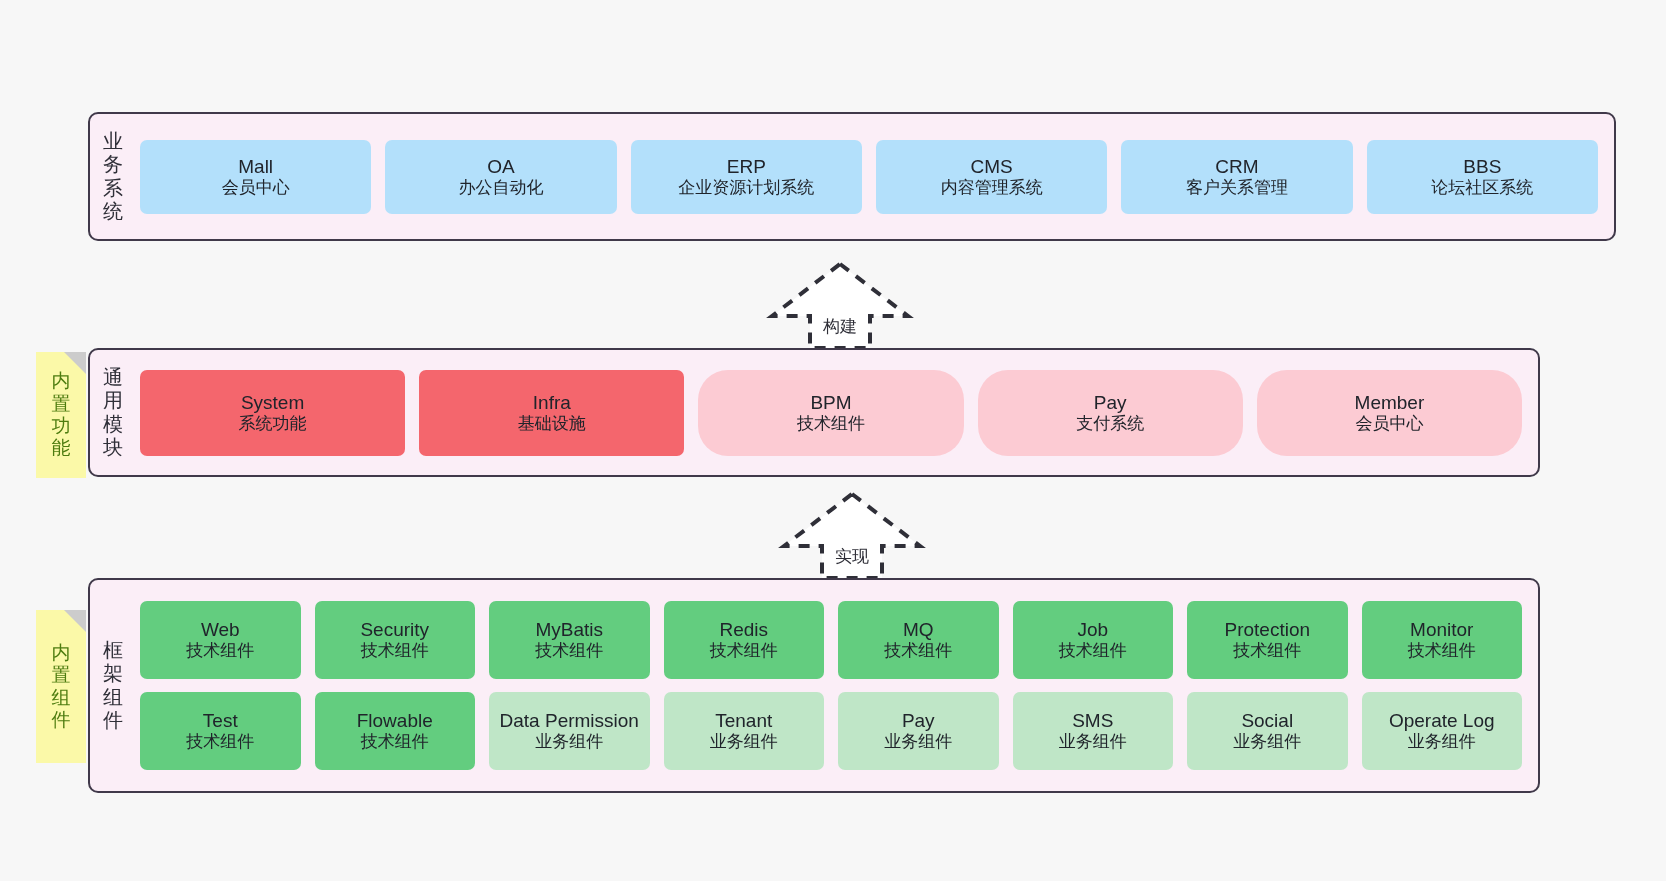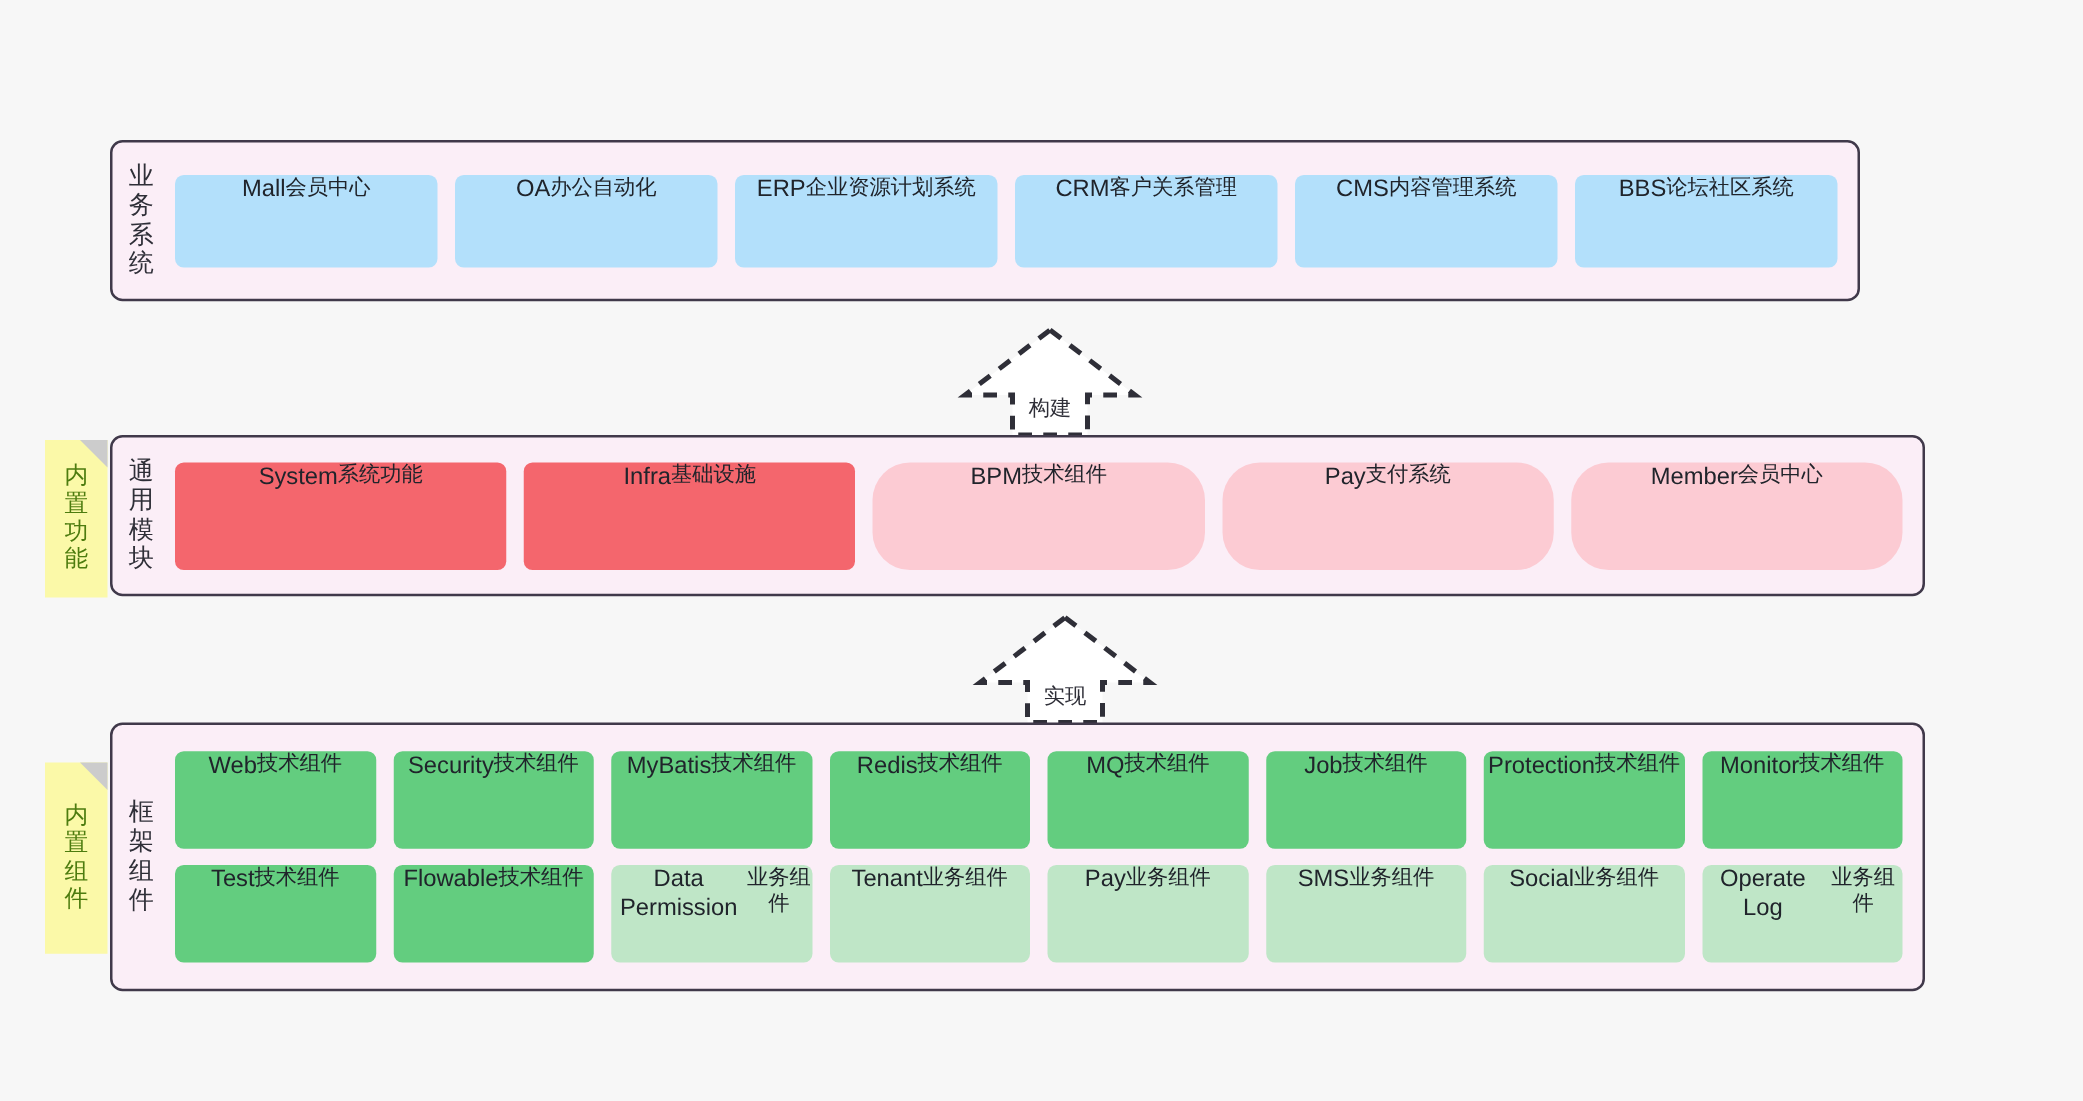--- a/index.html
+++ b/index.html
@@ -57,40 +57,40 @@
     padding: 0 16px 0 4px;
   }
   .row {
     display: flex;
     gap: 14px;
   }
   .card {
     flex: 1 1 0;
     border-radius: 7px;
     display: flex;
-    flex-direction: row;
-    align-items: flex-start;
+    flex-direction: column;
+    align-items: center;
     justify-content: center;
     text-align: center;
     line-height: 1.22;
     color: #20242b;
     user-select: none;
   }
   .card .t1 { font-size: 19px; }
   .card .t2 { font-size: 17px; }
 
   
   .c-blue      { background: #b3e0fb; }
   .c-red       { background: #f4666d; }
   .c-pink      { background: #fccbd3; border-radius: 30px; }
   .c-green     { background: #63cd7f; }
   .c-lightgrn  { background: #bfe6c7; }
 
   
-  #layer-business  { left: 88px;  top: 112px; width: 1400px; height: 129px; }
+  #layer-business  { left: 88px;  top: 112px; width: 1528px; height: 129px; }
   #layer-business  .card { height: 74px; }
 
   #layer-modules   { left: 88px;  top: 348px; width: 1452px; height: 129px; }
   #layer-modules   .card { height: 86px; }
 
   #layer-framework { left: 88px;  top: 578px; width: 1452px; height: 215px; }
   #layer-framework .card { height: 78px; }
   #layer-framework .layer-body { gap: 13px; }
 
   
@@ -171,26 +171,26 @@
         </div>
         <div class="card c-blue">
           <div class="t1">OA</div>
           <div class="t2">办公自动化</div>
         </div>
         <div class="card c-blue">
           <div class="t1">ERP</div>
           <div class="t2">企业资源计划系统</div>
         </div>
         <div class="card c-blue">
+          <div class="t1">CMS</div>
+          <div class="t2">内容管理系统</div>
+        </div>
+        <div class="card c-blue">
           <div class="t1">CRM</div>
           <div class="t2">客户关系管理</div>
-        </div>
-        <div class="card c-blue">
-          <div class="t1">CMS</div>
-          <div class="t2">内容管理系统</div>
         </div>
         <div class="card c-blue">
           <div class="t1">BBS</div>
           <div class="t2">论坛社区系统</div>
         </div>
       </div>
     </div>
   </div>
 
   <div class="arrow" id="arrow-build">

